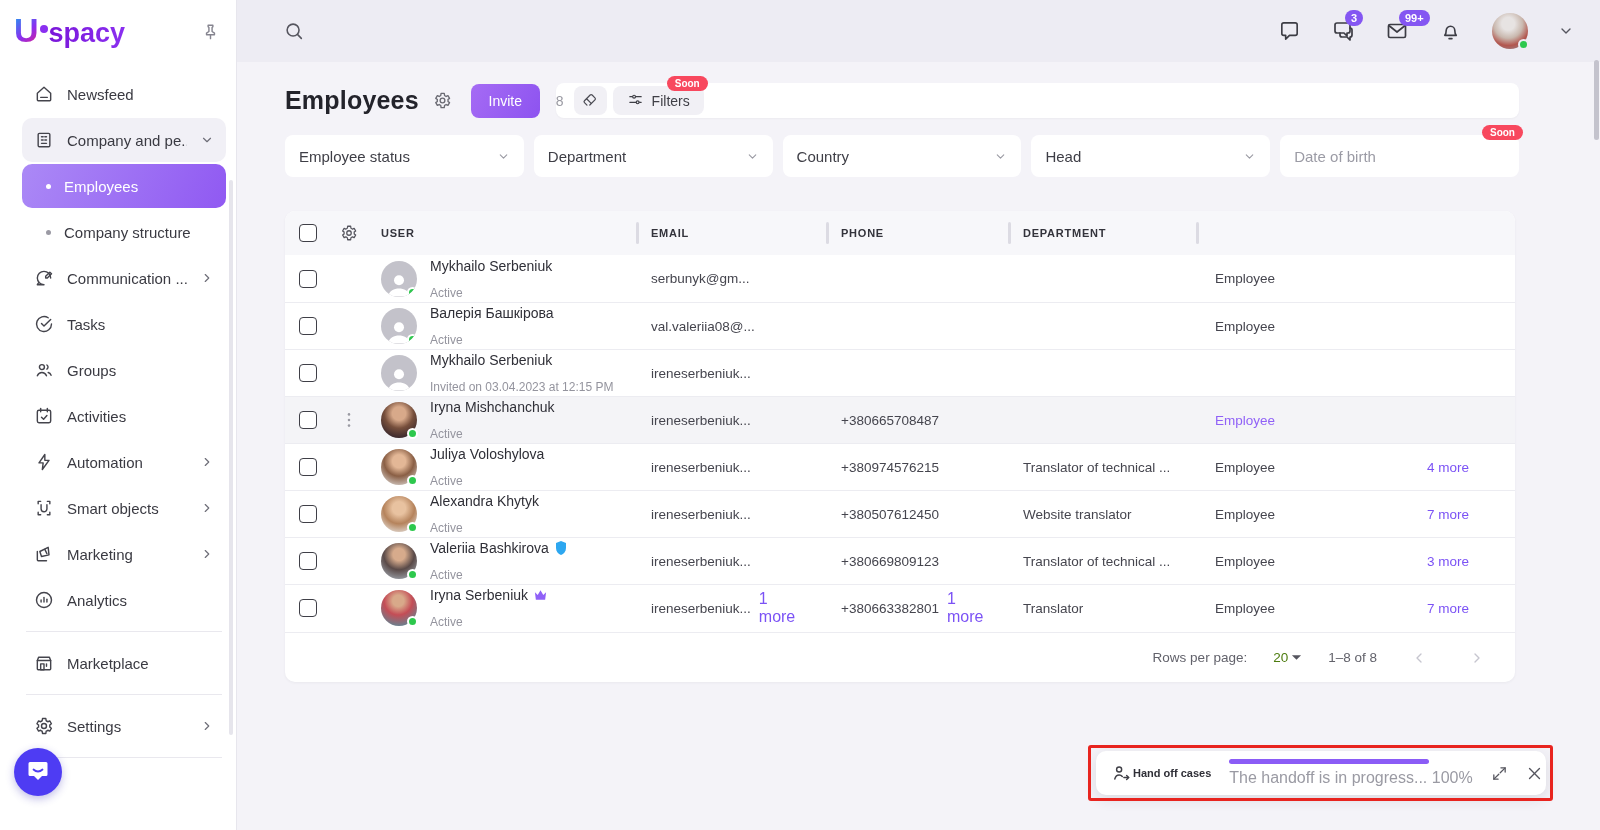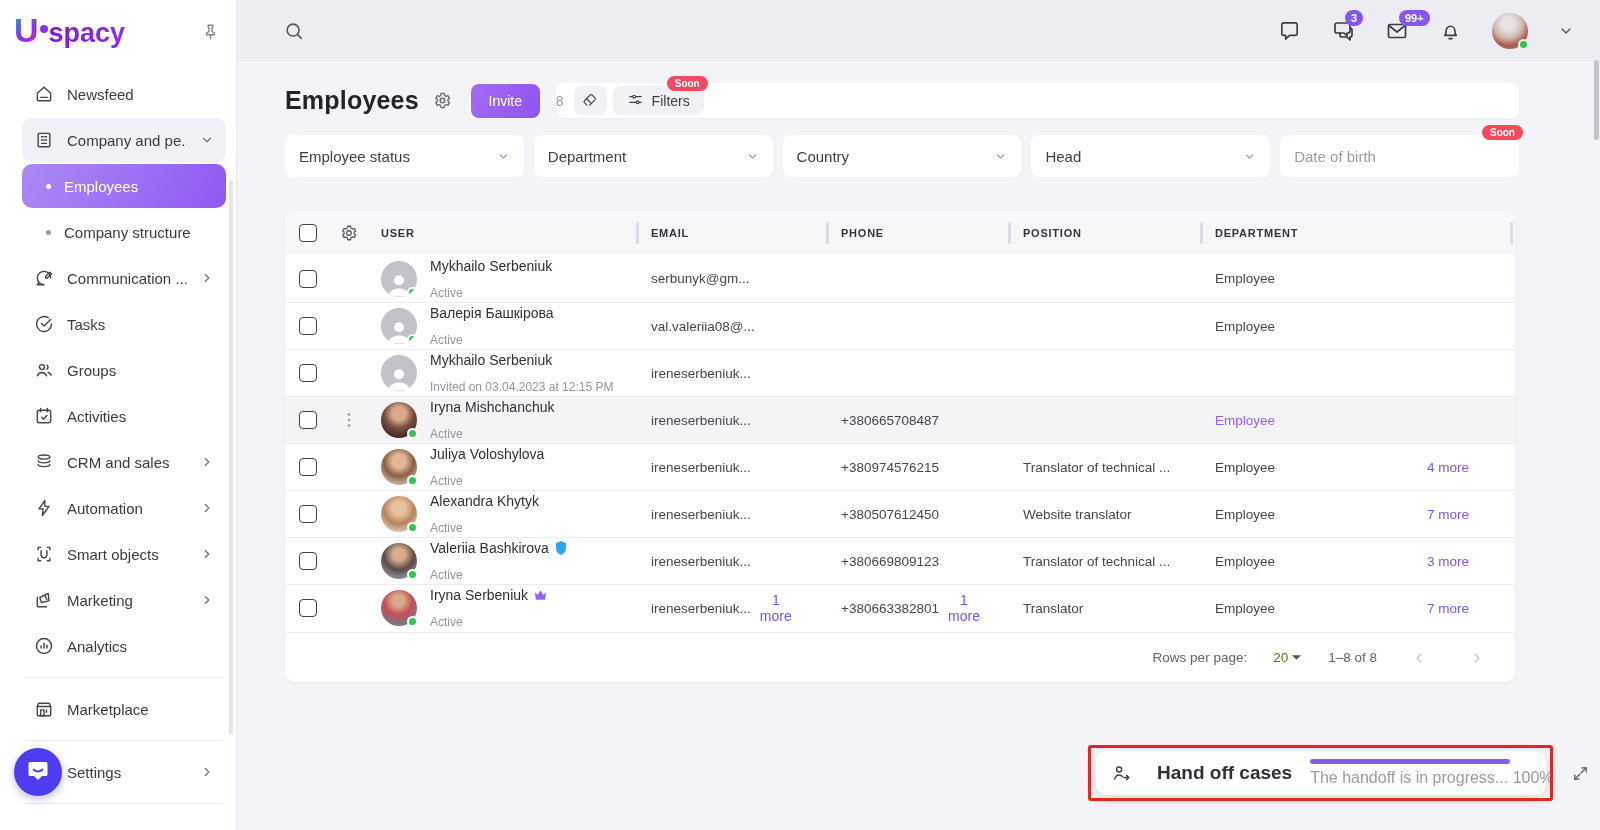--- a/index.html
+++ b/index.html
@@ -76,34 +76,34 @@
   .avatar.photo-a { background:radial-gradient(circle at 50% 32%,#d8a98a 22%,#774f3c 48%,#33242b 85%); }
   .avatar.photo-b { background:radial-gradient(circle at 50% 34%,#e3b796 22%,#8a5f45 50%,#d9d3cf 90%); }
   .avatar.photo-c { background:radial-gradient(circle at 50% 34%,#e8c2a0 22%,#b5835c 52%,#e4e0dc 90%); }
   .avatar.photo-d { background:radial-gradient(circle at 50% 32%,#d7ab8c 20%,#5a4a48 50%,#9da3ab 88%); }
   .avatar.photo-e { background:radial-gradient(circle at 48% 30%,#d8a98a 18%,#c44d56 45%,#6c7f8d 80%); }
   .uname { font-size:14px; color:#2f2f37; display:flex; align-items:center; gap:6px; white-space:nowrap; }
   .ustatus { font-size:12px; color:#94949e; margin-top:12px; white-space:nowrap; }
   .c-email, .c-phone, .c-pos { padding-left:14px; white-space:nowrap; display:flex; align-items:center; gap:8px; }
   .c-dept { padding-left:14px; display:flex; align-items:center; justify-content:space-between; padding-right:46px; }
   .more-link { color:#7b52f5; cursor:pointer; white-space:nowrap; }
-  .more-wrap { color:#7b52f5; width:34px; line-height:1.15; cursor:pointer; white-space:normal; font-size:14px;text-align:center; }
+  .more-wrap { color:#7b52f5; width:34px; line-height:1.15; cursor:pointer; white-space:normal; font-size:16px; }
   .dept-purple { color:#9061f7; }
   .name-badge { display:flex; flex:0 0 auto; }
 
   
   .pagination { position:absolute; left:0; right:0; bottom:0; height:50px; border-top:1px solid #ececf1; display:flex; align-items:center; justify-content:flex-end; gap:26px; padding-right:22px; font-size:13.5px; color:#62626b; }
   .rpp-select { display:flex; align-items:center; gap:3px; color:#4d7c0f; cursor:pointer; }
   .pg-chev { color:#c6c5cf; display:flex; cursor:pointer; padding:0 8px; }
 
   
   .annotation { position:absolute; left:1088px; top:745px; width:465px; height:56px; border:3px solid #e8241f; border-radius:3px; z-index:9; pointer-events:none; }
   .toast { position:absolute; left:1096px; top:751px; width:450px; height:44px; background:#fff; border-radius:10px; box-shadow:0 4px 14px rgba(40,40,60,.12); display:flex; align-items:center; padding:0 16px; z-index:8; }
   .toast-icon { color:#3f3f46; display:flex; }
-  .toast-title { font-size:19px; font-weight:700; color:#2f2f37; margin-left:26px; white-space:nowrap; }
+  .toast-title { font-size:11px; font-weight:700; color:#2f2f37; margin-left:2px; white-space:nowrap; }
   .toast-mid { flex:1; margin:0 18px; display:flex; flex-direction:column; align-items:flex-start; gap:5px; }
   .toast-bar { width:200px; height:5px; border-radius:3px; background:#8b5cf6; }
   .toast-msg { font-size:16px; color:#9a9aa3; white-space:nowrap; }
   .toast-actions { display:flex; align-items:center; gap:18px; color:#55555e; }
   .toast-actions > span { display:flex; cursor:pointer; }
 
   
   .chat-fab { position:absolute; left:14px; top:748px; width:48px; height:48px; border-radius:50%; background:#4e3cf3; display:flex; align-items:center; justify-content:center; z-index:10; cursor:pointer; box-shadow:0 3px 8px rgba(50,40,180,.3); }
   .page-scrollbar { position:absolute; right:1px; top:60px; width:5px; height:80px; border-radius:3px; background:#c4c3cd; z-index:6; }
 </style>
@@ -209,35 +209,20 @@
             <svg width="20" height="20" viewBox="0 0 24 24" fill="none" stroke="currentColor" stroke-width="1.7" stroke-linecap="round" stroke-linejoin="round">
               <rect x="4" y="5" width="16" height="15" rx="2"></rect>
               <line x1="8" y1="3" x2="8" y2="7"></line>
               <line x1="16" y1="3" x2="16" y2="7"></line>
               <polyline points="9 13.5 11.5 16 15.5 11.5"></polyline>
             </svg>
           </span>
         <span class="ni-label">Activities</span>
       </div>
 
-      <div class="nav-item">
-        <span class="ni-icon">
-            <svg width="20" height="20" viewBox="0 0 24 24" fill="none" stroke="currentColor" stroke-width="1.7" stroke-linecap="round" stroke-linejoin="round">
-              <ellipse cx="12" cy="6" rx="7" ry="2.5"></ellipse>
-              <path d="M5 10.5c0 1.4 3.1 2.5 7 2.5s7-1.1 7-2.5"></path>
-              <path d="M5 15c0 1.4 3.1 2.5 7 2.5s7-1.1 7-2.5"></path>
-            </svg>
-          </span>
-        <span class="ni-label">CRM and sales</span>
-        <span class="ni-chev">
-            <svg width="14" height="14" viewBox="0 0 24 24" fill="none" stroke="currentColor" stroke-width="2" stroke-linecap="round" stroke-linejoin="round">
-              <polyline points="9 6 15 12 9 18"></polyline>
-            </svg>
-          </span>
-      </div>
 
       <div class="nav-item">
         <span class="ni-icon">
             <svg width="20" height="20" viewBox="0 0 24 24" fill="none" stroke="currentColor" stroke-width="1.7" stroke-linecap="round" stroke-linejoin="round">
               <path d="M13 3L6 13h5l-1 8 8-11h-5z"></path>
             </svg>
           </span>
         <span class="ni-label">Automation</span>
         <span class="ni-chev">
             <svg width="14" height="14" viewBox="0 0 24 24" fill="none" stroke="currentColor" stroke-width="2" stroke-linecap="round" stroke-linejoin="round">
@@ -448,21 +433,20 @@
         </div>
       <div class="thead-gear">
           <svg width="18" height="18" viewBox="0 0 24 24" fill="none" stroke="currentColor" stroke-width="1.7" stroke-linecap="round" stroke-linejoin="round">
             <circle cx="12" cy="12" r="3"></circle>
             <path d="M19 12a7 7 0 0 0-.1-1.2l2-1.5-2-3.4-2.3 1a7 7 0 0 0-2-1.2L14.2 3h-4l-.4 2.7a7 7 0 0 0-2 1.2l-2.3-1-2 3.4 2 1.5a7 7 0 0 0 0 2.4l-2 1.5 2 3.4 2.3-1a7 7 0 0 0 2 1.2l.4 2.7h4l.4-2.7a7 7 0 0 0 2-1.2l2.3 1 2-3.4-2-1.5c.07-.4.1-.8.1-1.2z"></path>
           </svg>
         </div>
       <div class="th">USER</div>
       <div class="th vline">EMAIL</div>
       <div class="th vline">PHONE</div>
-      <div class="th vline">POSITION</div>
       <div class="th vline vline-end">DEPARTMENT</div>
     </div>
 
     <div class="trow" style="border-top:none;">
       <div class="cell-center">
           <span class="cb"></span>
         </div>
       <div></div>
       <div class="c-user">
         <span class="avatar ph">

